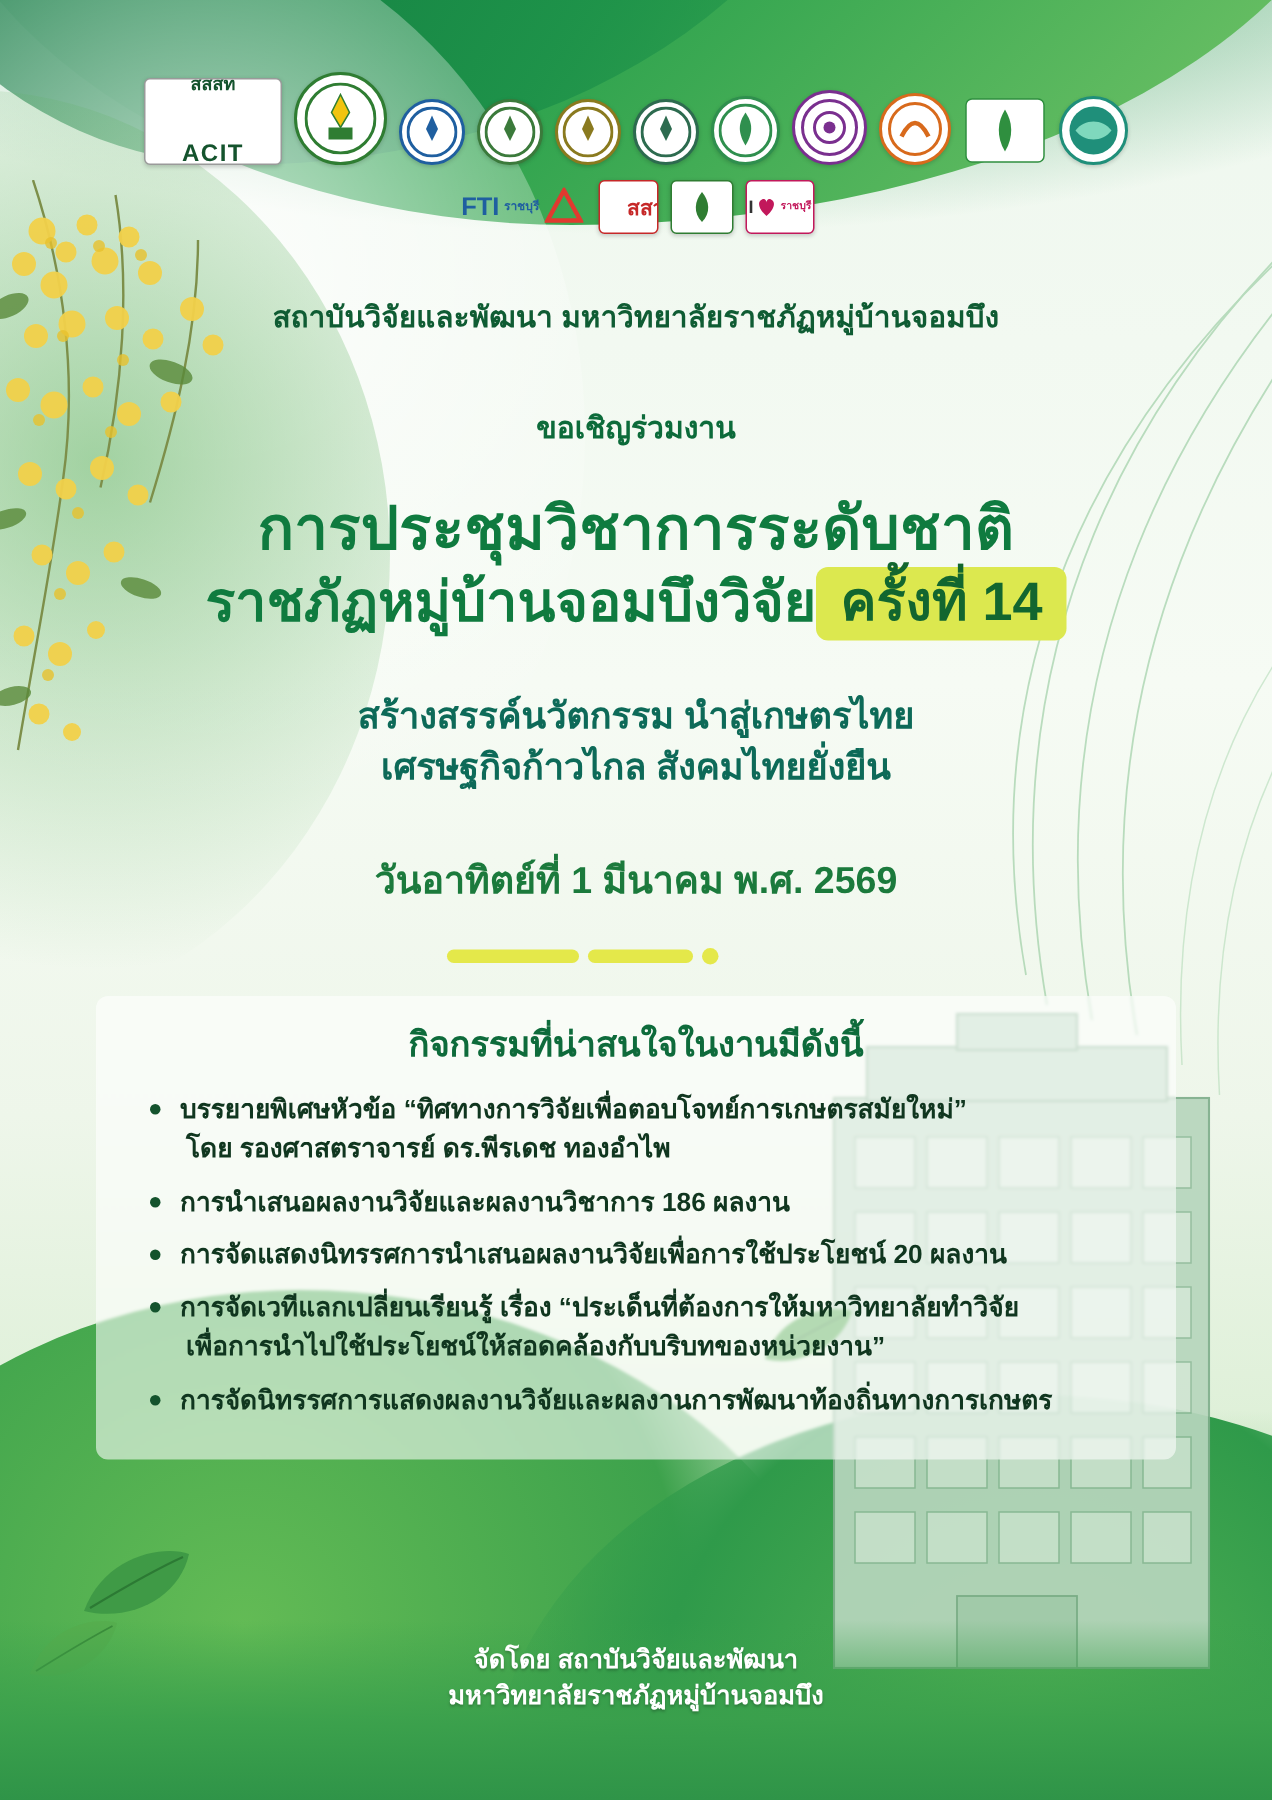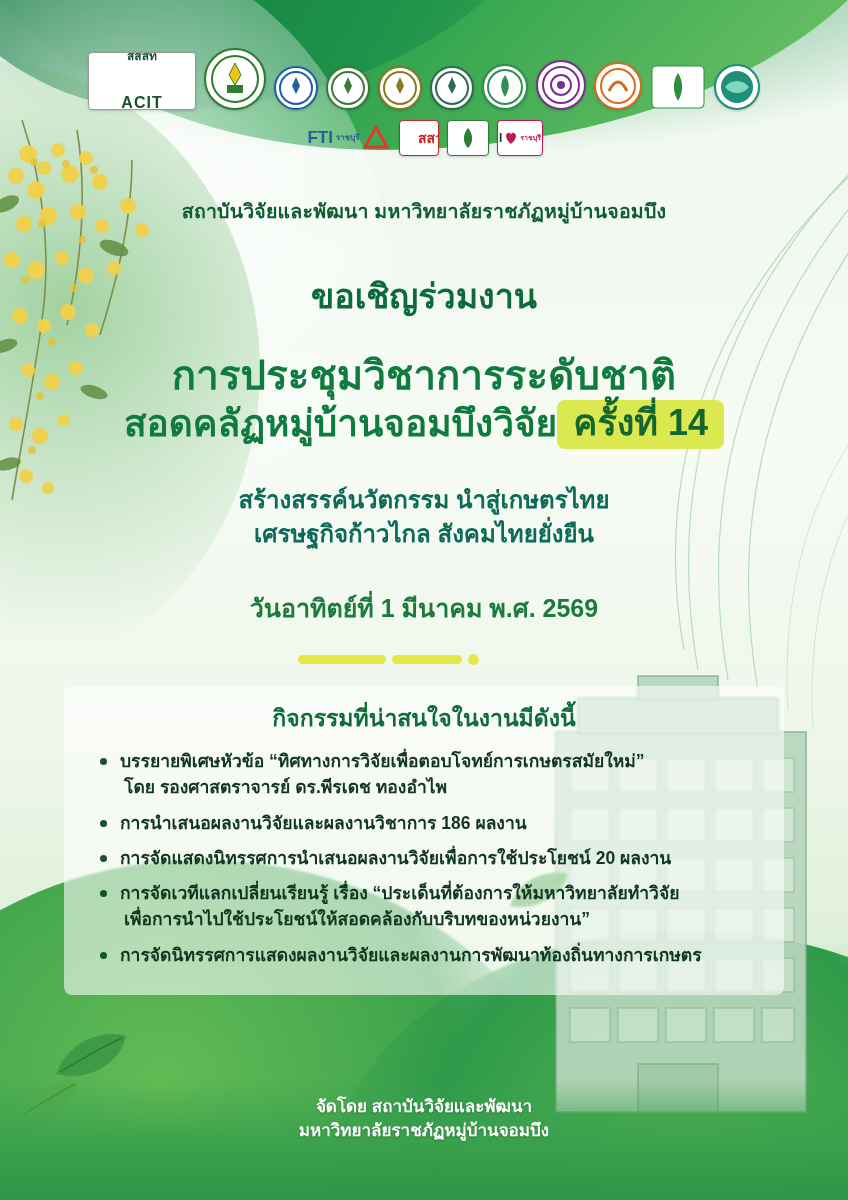--- a/index.html
+++ b/index.html
@@ -107,21 +107,21 @@
   
   .content { position: absolute; left: 0; top: 0; width: 100%; z-index: 7; }
 
   .org-line {
     margin-top: 196px; text-align: center;
     font-size: 19.5px; font-weight: bold; color: #0f5c33;
     letter-spacing: .2px;
   }
   .invite {
     margin-top: 42px; text-align: center;
-    font-size: 34px; font-weight: bold; color: #0c6b3a;
+    font-size: 20px; font-weight: bold; color: #0c6b3a;
   }
   .title-wrap { margin-top: 30px; text-align: center; }
   .title1 {
     font-size: 40px; font-weight: bold; color: #0f7b3f;
     letter-spacing: .2px; line-height: 1.12;
   }
   .title2-row {
     display: flex; align-items: center; justify-content: center; gap: 0px;
     margin-top: 2px;
   }
@@ -349,21 +349,21 @@
     <svg viewBox="0 0 62 40">
         <path d="M2,34 C12,2 46,-2 60,2 C54,24 26,40 2,34 Z" fill="#4ea84b"></path>
         <path d="M6,32 C20,22 40,12 56,4" stroke="#35833a" stroke-width="1.2" fill="none"></path>
       </svg>
   </div>
 
   <div class="bottom-strip"></div>
 
   <div class="logos">
     <div class="logo-row">
-      <div class="logo sq" style="width:108px;height:58px;border:1px solid #9a9a9a;flex-direction:column;gap:32px;">
+      <div class="logo sq" style="width:92px;height:58px;border:1px solid #9a9a9a;flex-direction:column;gap:32px;">
         <span style="font-size:12px;">สสสท</span>
         <span style="font-size:16px;letter-spacing:1px;">ACIT</span>
       </div>
       <div class="logo" style="width:62px;height:62px;border:2px solid #2f7d32;">
         <svg width="48" height="48" viewBox="0 0 48 48">
             <circle cx="24" cy="24" r="23" fill="#fff" stroke="#2f7d32" stroke-width="2"></circle>
             <path d="M24 8 L30 20 L24 30 L18 20 Z" fill="#f1c40f" stroke="#2f7d32"></path>
             <rect x="16" y="30" width="16" height="8" fill="#2f7d32"></rect>
           </svg>
       </div>
@@ -452,21 +452,21 @@
 
   <div class="content">
 
     <div class="org-line">สถาบันวิจัยและพัฒนา มหาวิทยาลัยราชภัฏหมู่บ้านจอมบึง</div>
 
     <div class="invite">ขอเชิญร่วมงาน</div>
 
     <div class="title-wrap">
       <div class="title1">การประชุมวิชาการระดับชาติ</div>
       <div class="title2-row">
-        <span class="title2">สอดคลัฏหมู่บ้านจอมบึงวิจัย</span>
+        <span class="title2">ราชภัฏหมู่บ้านจอมบึงวิจัย</span>
         <span class="badge">ครั้งที่ 14</span>
       </div>
     </div>
 
     <div class="theme">
       <div>สร้างสรรค์นวัตกรรม นำสู่เกษตรไทย</div>
       <div>เศรษฐกิจก้าวไกล สังคมไทยยั่งยืน</div>
     </div>
 
     <div class="date">วันอาทิตย์ที่ 1 มีนาคม พ.ศ. 2569</div>

